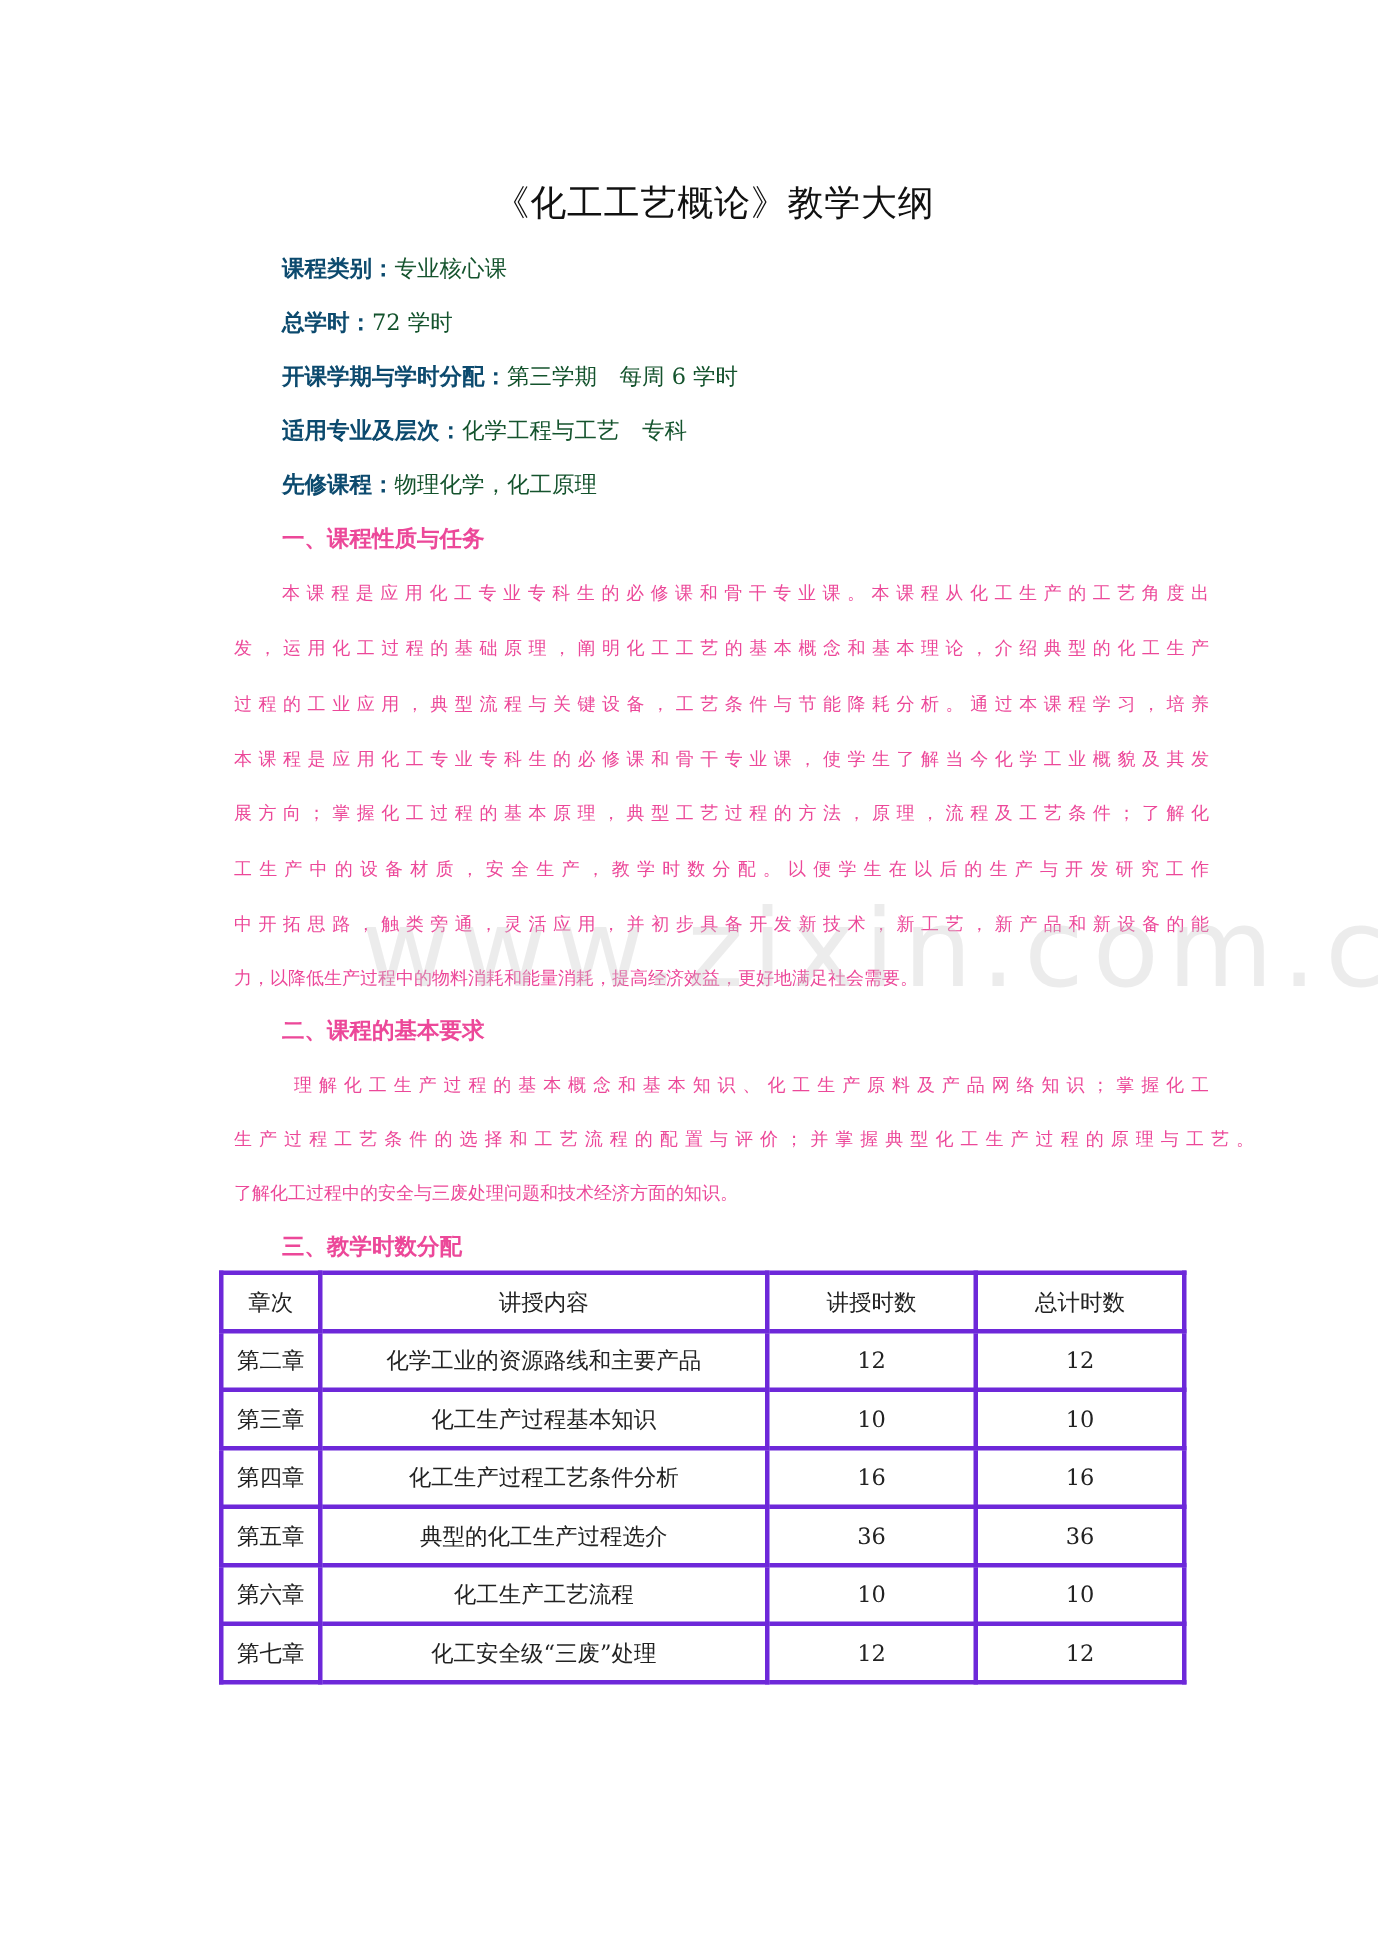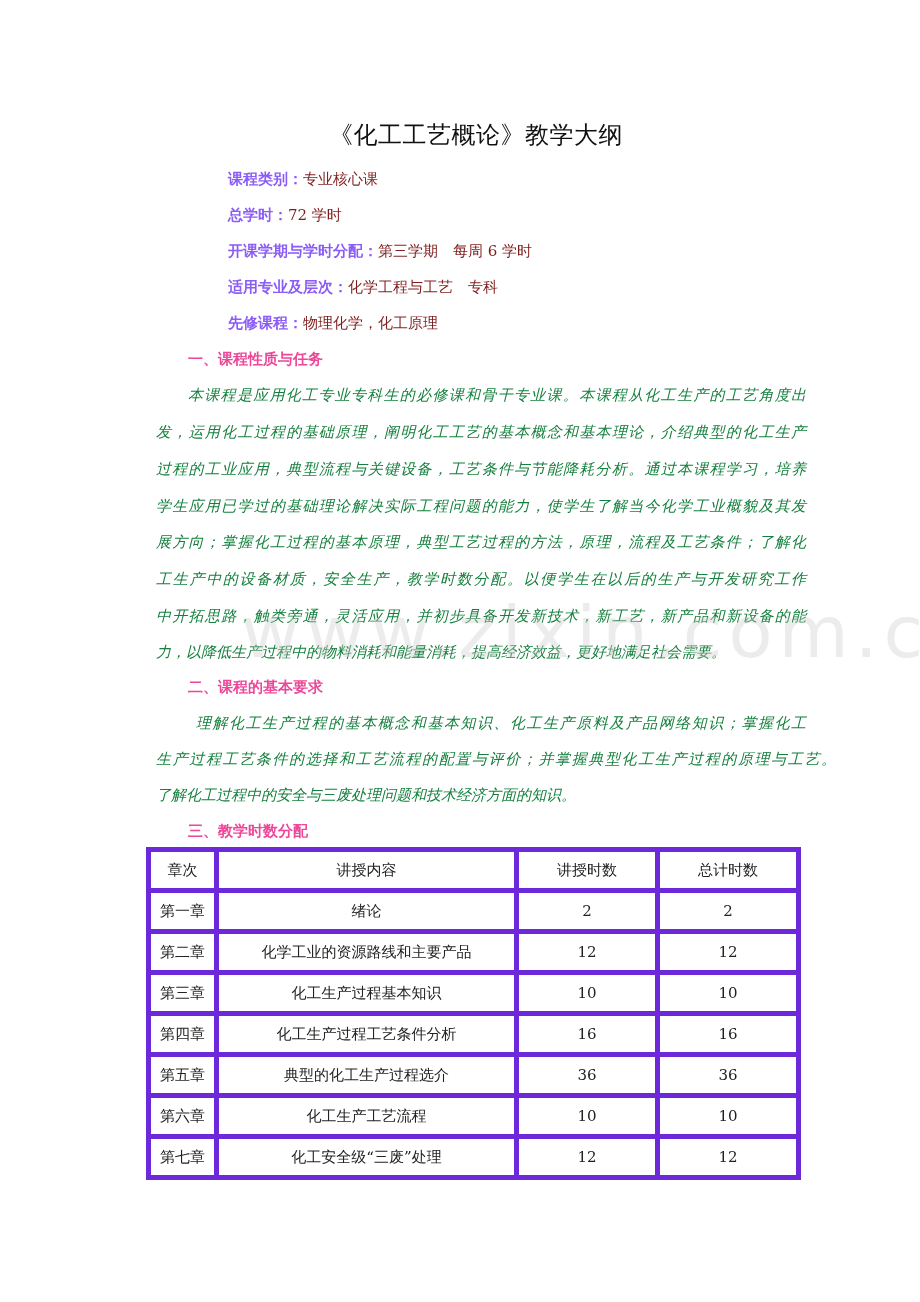--- a/index.html
+++ b/index.html
@@ -34,48 +34,46 @@
     .meta-line {
       position: absolute;
       left: 172px;
       font-size: 15px;
       line-height: 22px;
       white-space: nowrap;
     }
     .meta-label {
       font-family: "DejaVu Sans", "Liberation Sans", sans-serif;
       font-weight: bold;
-      color: #8b5cf6;
-      margin-left: 40px;
+      color: #0c4a6e;
     }
     .meta-value {
       font-family: "DejaVu Serif", "Liberation Serif", serif;
-      color: #7f1d1d;
+      color: #14532d;
     }
     .section-heading {
       position: absolute;
       left: 172px;
       font-family: "DejaVu Sans", "Liberation Sans", sans-serif;
       font-weight: bold;
       font-size: 15px;
       line-height: 22px;
       color: #ec4899;
       white-space: nowrap;
     }
     .para-line {
       position: absolute;
       left: 140px;
       width: 650px;
-      font-size: 15px;
+      font-size: 12px;
       line-height: 22px;
       white-space: nowrap;
       text-align: justify;
       text-align-last: justify;
-      color: #15803d;
-      font-style: italic;
+      color: #ec4899;
     }
     .para-line.first { left: 172px; width: 618px; }
     .para-line.first2 { left: 180px; width: 610px; }
     .para-line.last { text-align-last: left; }
     .watermark {
       position: absolute;
       left: 225px;
       top: 596px;
       font-family: "DejaVu Sans", "Liberation Sans", sans-serif;
       font-size: 72px;
@@ -88,21 +86,21 @@
     table.hours {
       position: absolute;
       left: 130px;
       top: 847px;
       border-collapse: collapse;
       font-family: "DejaVu Serif", "Liberation Serif", serif;
       font-size: 15px;
       color: #222;
     }
     table.hours td {
-      border: 5px solid #6d28d9;
+      border: 3px solid #6d28d9;
       height: 36px;
       padding: 0;
       text-align: center;
       vertical-align: middle;
     }
     .c1 { width: 63px; }
     .c2 { width: 295px; }
     .c3 { width: 136px; }
     .c4 { width: 136px; }
   </style>
@@ -126,21 +124,21 @@
     <span class="meta-label">适用专业及层次：</span><span class="meta-value">化学工程与工艺　专科</span>
   </div>
   <div class="meta-line" style="top:312px;">
     <span class="meta-label">先修课程：</span><span class="meta-value">物理化学，化工原理</span>
   </div>
 
   <div class="section-heading" style="top:348px;">一、课程性质与任务</div>
   <div class="para-line first" style="top:384px;">本课程是应用化工专业专科生的必修课和骨干专业课。本课程从化工生产的工艺角度出</div>
   <div class="para-line" style="top:458px;">过程的工业应用，典型流程与关键设备，工艺条件与节能降耗分析。通过本课程学习，培养</div>
   <div class="para-line" style="top:421px;">发，运用化工过程的基础原理，阐明化工工艺的基本概念和基本理论，介绍典型的化工生产</div>
-  <div class="para-line" style="top:495px;">学生应用已学过的基础理论解决实际工程问题的能力，使学生了解当今化学工业概貌及其发</div>
+  <div class="para-line" style="top:495px;">本课程是应用化工专业专科生的必修课和骨干专业课，使学生了解当今化学工业概貌及其发</div>
   <div class="para-line" style="top:531px;">展方向；掌握化工过程的基本原理，典型工艺过程的方法，原理，流程及工艺条件；了解化</div>
   <div class="para-line" style="top:568px;">工生产中的设备材质，安全生产，教学时数分配。以便学生在以后的生产与开发研究工作</div>
   <div class="para-line" style="top:605px;">中开拓思路，触类旁通，灵活应用，并初步具备开发新技术，新工艺，新产品和新设备的能</div>
   <div class="para-line last" style="top:641px;">力，以降低生产过程中的物料消耗和能量消耗，提高经济效益，更好地满足社会需要。</div>
 
   <div class="watermark">www.zixin.com.cn</div>
 
   <div class="section-heading" style="top:676px;">二、课程的基本要求</div>
   <div class="para-line first2" style="top:712px;">理解化工生产过程的基本概念和基本知识、化工生产原料及产品网络知识；掌握化工</div>
   <div class="para-line" style="top:748px; width:680px;">生产过程工艺条件的选择和工艺流程的配置与评价；并掌握典型化工生产过程的原理与工艺。</div>
@@ -148,26 +146,20 @@
 
   <div class="section-heading" style="top:820px;">三、教学时数分配</div>
 
   <table class="hours">
     <tbody>
         <tr>
       <td class="c1">章次</td>
       <td class="c2">讲授内容</td>
       <td class="c3">讲授时数</td>
       <td class="c4">总计时数</td>
-    </tr>
-    <tr>
-      <td>第一章</td>
-      <td>绪论</td>
-      <td>2</td>
-      <td>2</td>
     </tr>
     <tr>
       <td>第二章</td>
       <td>化学工业的资源路线和主要产品</td>
       <td>12</td>
       <td>12</td>
     </tr>
     <tr>
       <td>第三章</td>
       <td>化工生产过程基本知识</td>

